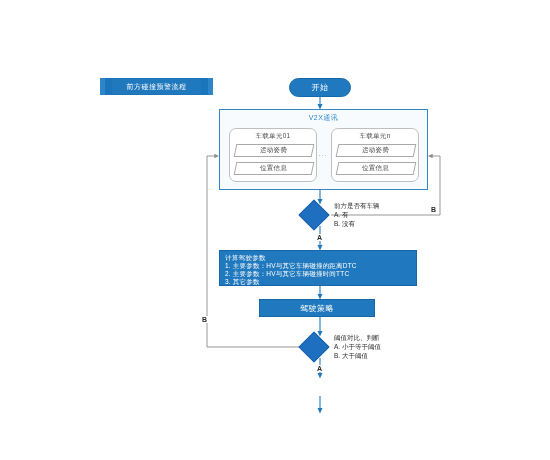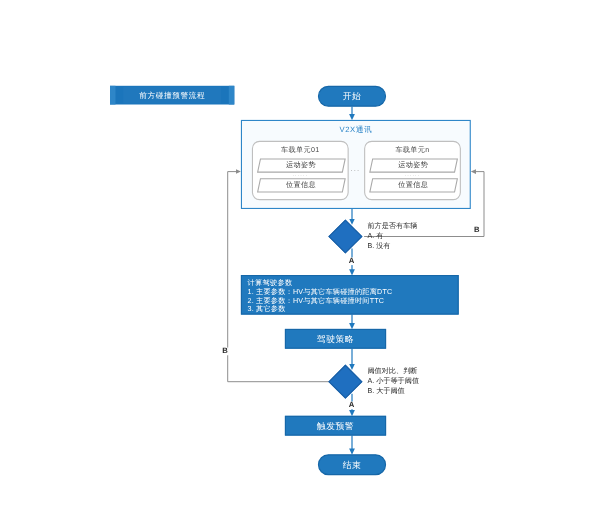--- a/index.html
+++ b/index.html
@@ -97,21 +97,21 @@
     display:flex;align-items:center;justify-content:center;
     color:#ffffff;font-size:8px;letter-spacing:.5px;
   }
   #param-box{
     left:219px;top:230px;width:198px;height:36px;
     background:#2079be;border:1px solid #1667a8;
     color:#ffffff;padding:3px 5px;box-sizing:border-box;
   }
   #param-box .ptitle{font-size:6.5px;line-height:8px;letter-spacing:.3px;}
   #param-box .pline{font-size:6.5px;line-height:8px;letter-spacing:.2px;white-space:nowrap;}
-  #strategy-box{left:259px;top:279px;width:92px;height:18px;}
+  #strategy-box{left:259px;top:279px;width:116px;height:18px;}
   #warn-box{left:259px;top:358px;width:92px;height:18px;}
 
   
   .branch{
     position:absolute;color:#2b2b2b;font-size:7px;font-weight:bold;
     background:#ffffff;padding:0 1px;
   }
   #branch-a1{left:316px;top:214px;}
   #branch-a2{left:316px;top:345px;}
   #branch-b1{left:430px;top:186px;}
@@ -201,22 +201,20 @@
 
   <div class="node proc" id="strategy-box">驾驶策略</div>
 
   <div class="node diamond" id="decision-2"></div>
   <div class="dec-label" id="decision-2-label">
     <div>阈值对比、判断</div>
     <div>A. 小于等于阈值</div>
     <div>B. 大于阈值</div>
   </div>
 
-  <div class="node proc" id="warn-box">触发预警</div>
-
-  <div class="node pill" id="end-node">结束</div>
+
 
   <div class="branch" id="branch-a1">A</div>
   <div class="branch" id="branch-b1">B</div>
   <div class="branch" id="branch-a2">A</div>
   <div class="branch" id="branch-b2">B</div>
 
 </div>
 
 </body></html>

